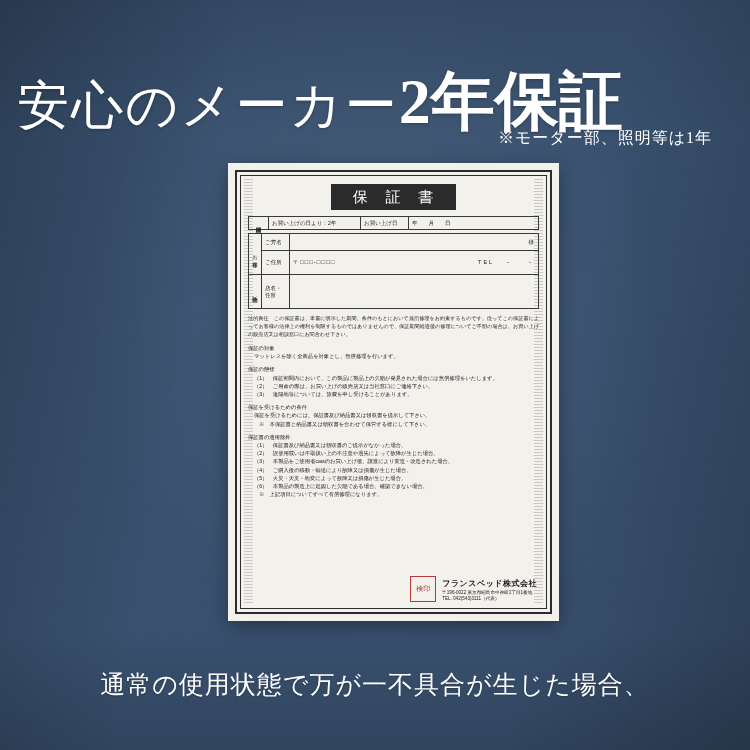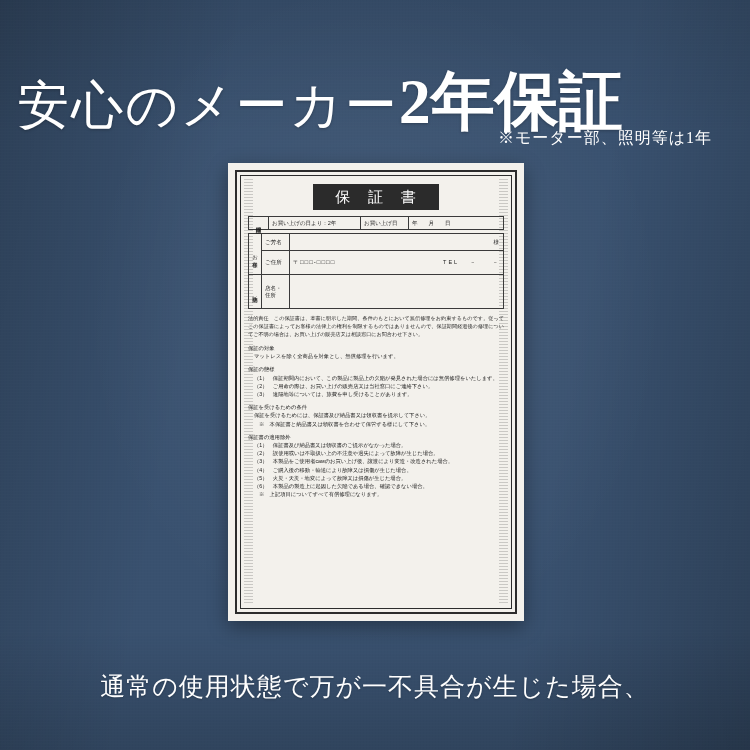--- a/index.html
+++ b/index.html
@@ -54,21 +54,21 @@
     font-family: Liberation Serif, serif;
     font-size: 16px;
     letter-spacing: 1px;
     white-space: nowrap;
   }
 
   
   .cert {
     position: absolute;
     left: 228px; top: 163px;
-    width: 296px; height: 458px;
+    width: 331px; height: 458px;
     background: #f3f1ec;
     box-shadow: 0 6px 18px rgba(0,0,0,.35);
     padding: 7px;
   }
   .cert-inner {
     width: 100%; height: 100%;
     border: 2px solid #2c2c2c;
     padding: 3px;
     position: relative;
     background: #f3f1ec;
@@ -182,21 +182,21 @@
     flex: 0 0 auto;
     opacity: .92;
   }
 
   
   .caption {
     position: absolute;
     left: 0; right: 0; bottom: 42px;
     text-align: center;
     color: #ffffff;
-    font-family: Liberation Sans, sans-serif;
+    font-family: Liberation Mono, monospace;
     font-size: 25px;
     line-height: 1.72;
     letter-spacing: 1px;
     text-shadow: 0 1px 2px rgba(0,0,0,.22);
   }
 </style>
 </head>
 <body style="background: rgb(57, 81, 111);">
 
 <div class="bg-shade"></div>
@@ -280,20 +280,28 @@
         <span>保証書の適用除外</span>
         <span class="indent">（1）　保証書及び納品書又は領収書のご提示がなかった場合。</span>
         <span class="indent">（2）　誤使用或いは不取扱い上の不注意や過失によって故障が生じた場合。</span>
         <span class="indent">（3）　本製品をご使用者самのお買い上げ後、譲渡により変造・改造された場合。</span>
         <span class="indent">（4）　ご購入後の移動・輸送により故障又は損傷が生じた場合。</span>
         <span class="indent">（5）　火災・天災・地変によって故障又は損傷が生じた場合。</span>
         <span class="indent">（6）　本製品の製造上に起因した欠陥である場合、確認できない場合。</span>
         <span class="indent2">※　上記項目についてすべて有償修理になります。</span>
       </div>
 
+      <div class="footer">
+        <div class="seal">検印</div>
+        <div class="company">
+          <div class="nm">フランスベッド株式会社</div>
+          <div class="ad">〒196-0022 東京都昭島市中神町1丁目1番地</div>
+          <div class="ad">TEL. 042(543)3111（代表）</div>
+        </div>
+      </div>
 
     </div>
   </div>
 </div>
 
 <div class="caption">
   <div>通常の使用状態で万が一不具合が生じた場合、</div>
 </div>
 
 </body></html>

